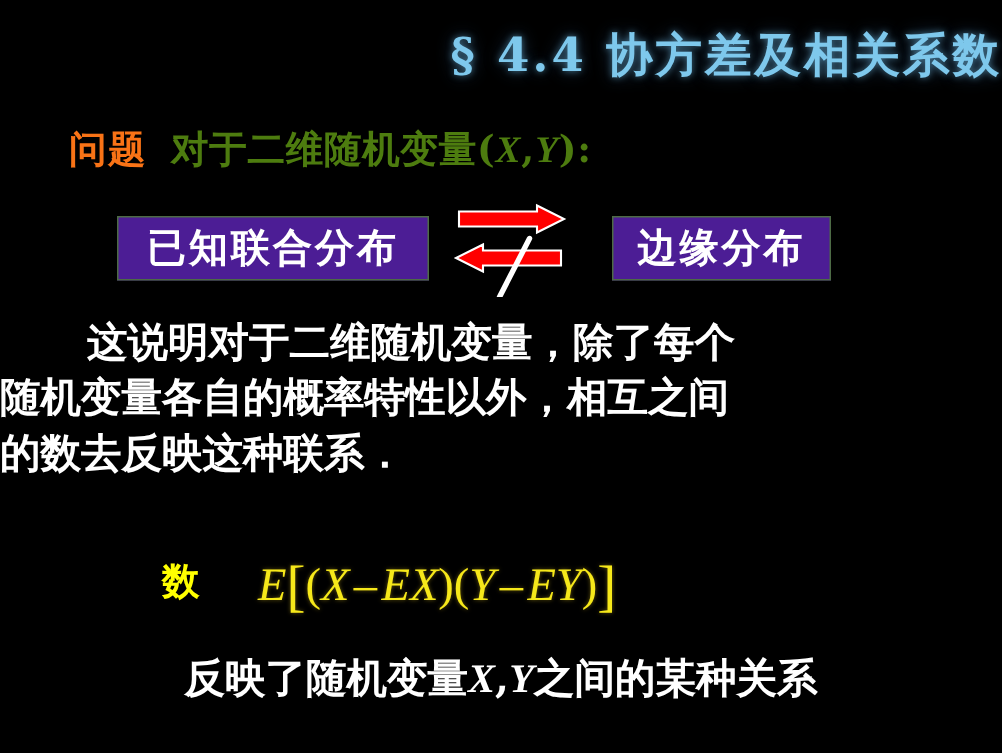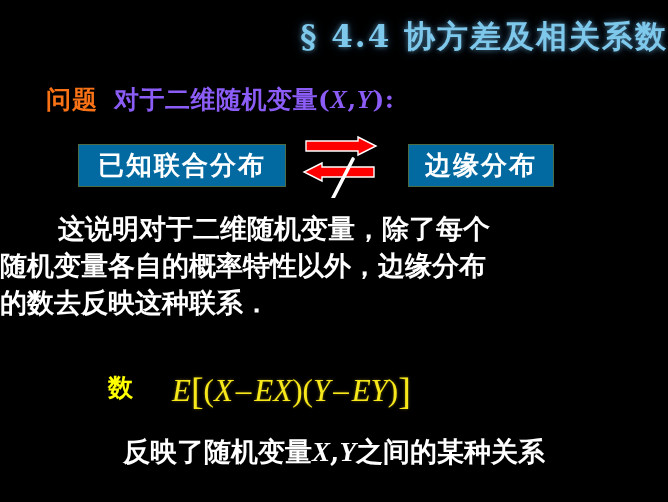--- a/index.html
+++ b/index.html
@@ -48,21 +48,21 @@
     white-space: nowrap;
   }
   .qlabel {
     color: #f97316;
     font-size: 25px;
     font-weight: 700;
     font-family: "DejaVu Serif", "Liberation Serif", serif;
     letter-spacing: 1px;
   }
   .qtext {
-    color: #8b5cf6;
+    color: #4d7c0f;
     font-size: 25px;
     font-weight: 700;
     margin-left: 16px;
     font-family: "DejaVu Serif", "Liberation Serif", serif;
     letter-spacing: 0.5px;
   }
   .mathvar {
     font-family: "Liberation Serif", "DejaVu Serif", serif;
     font-style: italic;
     font-weight: 700;
@@ -74,21 +74,21 @@
     border: 1px solid #4d6b45;
     box-sizing: border-box;
     display: flex;
     align-items: center;
     justify-content: center;
     color: #ffffff;
     font-size: 26px;
     font-weight: 700;
     font-family: Liberation Sans, sans-serif;
     letter-spacing: 2px;
-    background: #0369a1;
+    background: #4c1d95;
   }
   #box-joint {
     left: 78px;
     top: 144px;
     width: 208px;
     height: 43px;
   }
   #box-marginal {
     left: 408px;
     top: 144px;
@@ -212,21 +212,21 @@
       <g>
         <polygon points="74,33 22,33 22,29 4,38 22,47 22,43 74,43" fill="#ff0000" stroke="#ffffff" stroke-width="1.4" stroke-linejoin="miter"></polygon>
       </g>
 
       <line x1="53" y1="25" x2="33" y2="64" stroke="#ffffff" stroke-width="3.6" stroke-linecap="round"></line>
     </svg>
   </div>
 
   <div class="para">
     <span class="l1">这说明对于二维随机变量，除了每个</span>
-    <span class="ln">随机变量各自的概率特性以外，边缘分布</span>
+    <span class="ln">随机变量各自的概率特性以外，相互之间</span>
     <span class="ln">的数去反映这种联系．</span>
   </div>
 
   <div class="formula-row">
     <span class="formula-label">数</span>
     <span class="formula"><span>E</span><span class="brk">[</span><span class="par">(</span><span>X</span><span class="op">–</span><span>EX</span><span class="par">)</span><span class="par">(</span><span>Y</span><span class="op">–</span><span>EY</span><span class="par">)</span><span class="brk">]</span></span>
   </div>
 
   <div class="closing"><span>反映了随机变量</span><span class="mv">X</span><span>,</span><span class="mv">Y</span><span>之间的某种关系</span></div>
 

